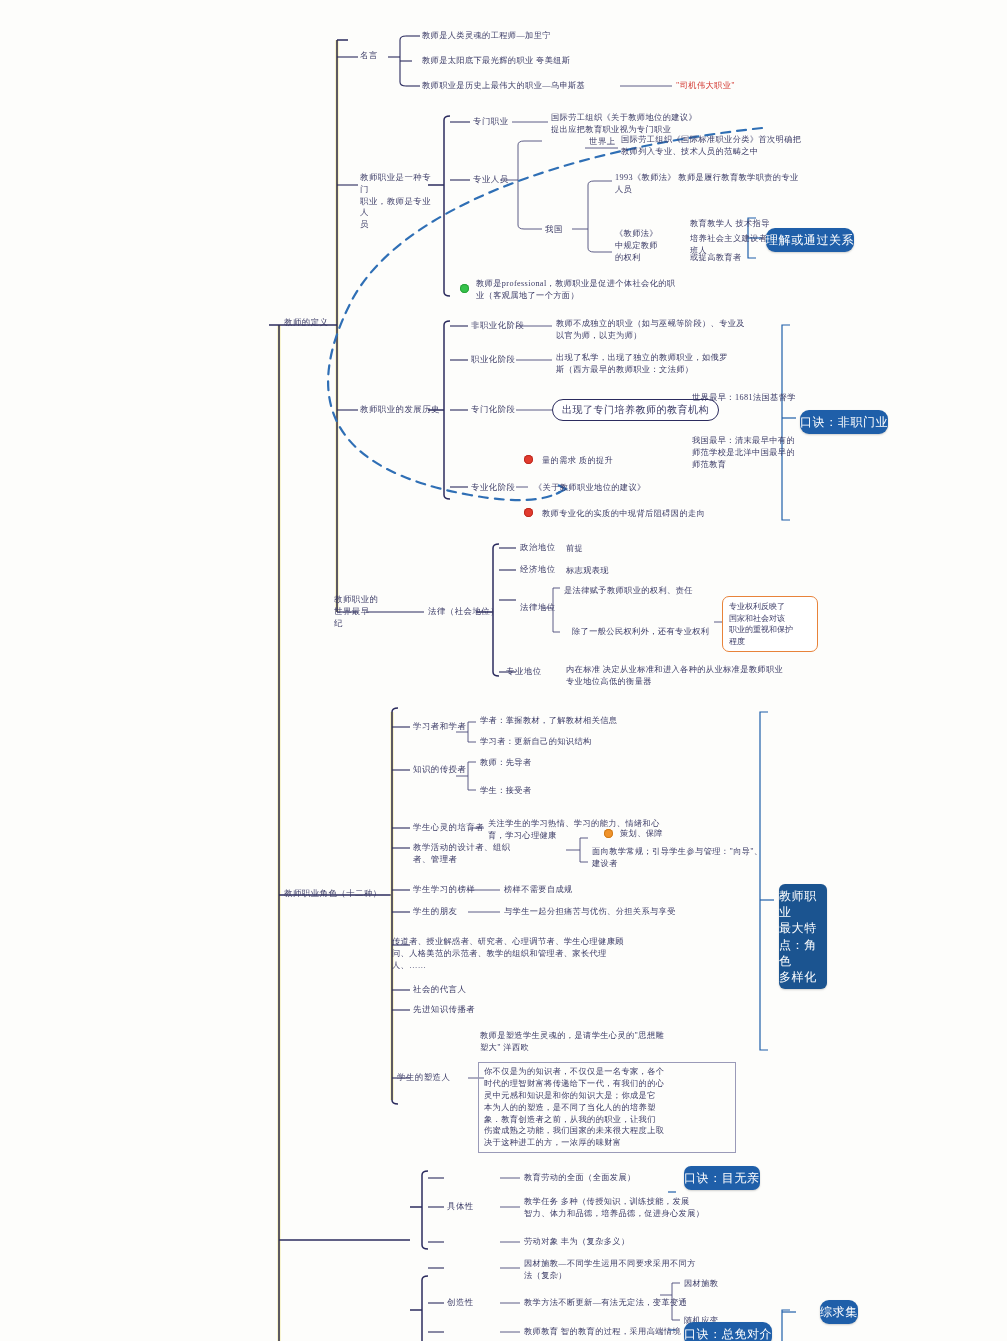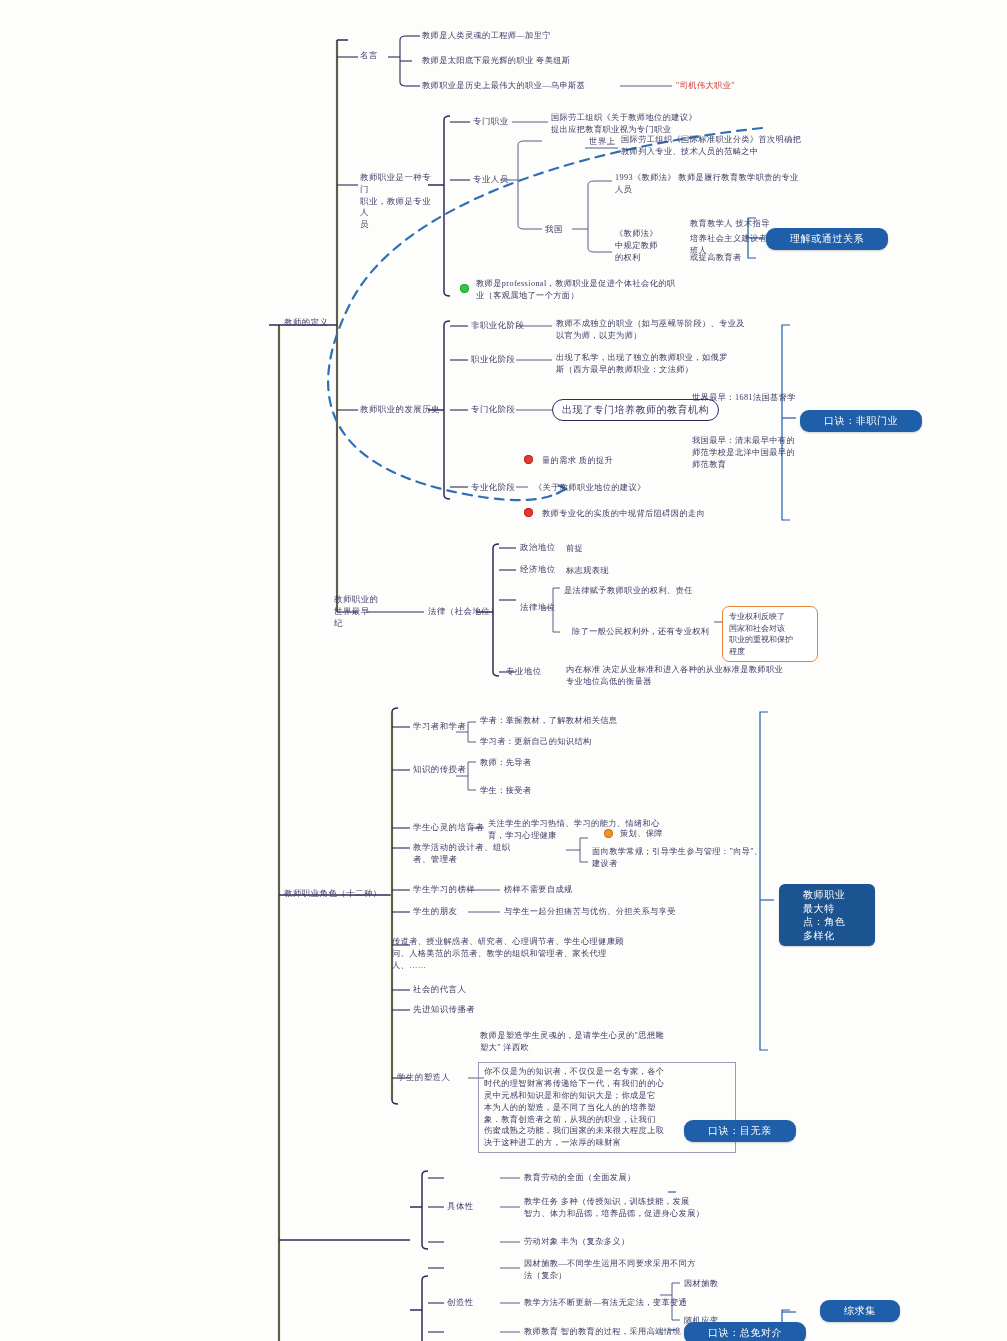--- a/index.html
+++ b/index.html
@@ -4,21 +4,21 @@
 <style>
   html,body{margin:0;padding:0;background:#fdfdfb;}
   body{width:1007px;height:1341px;position:relative;overflow:hidden;
        font-family:"Liberation Serif","DejaVu Serif",serif;color:#3a3a6a;}
   #map{position:absolute;left:0;top:0;width:1007px;height:1341px;}
   .node{position:absolute;font-size:8.2px;line-height:1.45;color:#3b3b66;
         letter-spacing:.4px;white-space:pre-line;}
   .lbl{position:absolute;font-size:8.4px;line-height:1.4;color:#3b3b66;letter-spacing:.5px;white-space:pre-line;}
   .red{color:#d2332c;}
   .badge{position:absolute;background:#1f5fa9;color:#fff;border-radius:9px;
-         font-size:10px;line-height:1.35;padding:4px 24px;text-align:center;
+         font-size:12px;line-height:1.35;padding:4px 0;text-align:center;
          letter-spacing:.6px;white-space:pre-line;box-shadow:0 1px 2px rgba(0,0,0,.18);}
   .badge.dark{background:#1b5490;border-radius:6px;text-align:left;}
   .obox{position:absolute;border:1.3px solid #e8833a;border-radius:7px;
         padding:4px 6px;font-size:8px;line-height:1.45;color:#3b3b66;white-space:pre-line;background:#fff;}
   .rbox{position:absolute;border:1.2px solid #2b2b5e;border-radius:11px;
         padding:3px 9px;font-size:10px;color:#3b3b66;background:#fff;letter-spacing:.5px;}
   .dot{position:absolute;width:9px;height:9px;border-radius:50%;}
   .dot.green{background:#35c24a;box-shadow:0 0 0 1px #2aa03a inset;}
   .dot.red{background:#e23b2e;box-shadow:0 0 0 1px #bb2a1f inset;}
   .dot.orange{background:#f0932b;box-shadow:0 0 0 1px #cf7a18 inset;}
@@ -239,21 +239,21 @@
 <div class="node" style="left:566px;top:543px;">前提</div>
 <div class="lbl" style="left:520px;top:564px;">经济地位</div>
 <div class="node" style="left:566px;top:565px;">标志观表现</div>
 <div class="lbl" style="left:520px;top:602px;">法律地位</div>
 <div class="node" style="left:564px;top:585px;width:190px;">是法律赋予教师职业的权利、责任</div>
 <div class="node" style="left:560px;top:626px;width:170px;padding-left:12px;">除了一般公民权利外，还有专业权利</div>
 <div class="lbl" style="left:506px;top:666px;">专业地位</div>
 <div class="node" style="left:566px;top:664px;width:260px;">内在标准        决定从业标准和进入各种的从业标准是教师职业
 专业地位高低的衡量器</div>
 
-<div class="obox" style="left:722px;top:596px;width:82px;margin-top:10px;">专业权利反映了
+<div class="obox" style="left:722px;top:596px;width:82px;">专业权利反映了
 国家和社会对该
 职业的重视和保护
 程度</div>
 
 <div class="lbl" style="left:284px;top:888px;">教师职业角色（十二种）</div>
 
 <div class="lbl" style="left:413px;top:721px;">学习者和学者</div>
 <div class="node" style="left:480px;top:715px;width:200px;">学者：掌握教材，了解教材相关信息</div>
 <div class="node" style="left:480px;top:736px;width:200px;">学习者：更新自己的知识结构</div>
 <div class="lbl" style="left:413px;top:764px;">知识的传授者</div>
@@ -290,21 +290,21 @@
 <div class="badge dark" style="left:779px;top:884px;width:48px;">教师职业
 最大特
 点：角色
 多样化</div>
 
 <div class="lbl" style="left:447px;top:1201px;">具体性</div>
 <div class="node" style="left:524px;top:1172px;width:200px;">教育劳动的全面（全面发展）</div>
 <div class="node" style="left:524px;top:1196px;width:214px;">教学任务  多种（传授知识，训练技能，发展
 智力、体力和品德，培养品德，促进身心发展）</div>
 <div class="node" style="left:524px;top:1236px;width:200px;">劳动对象  丰为（复杂多义）</div>
-<div class="badge" style="left:684px;top:1120px;">口诀：目无亲</div>
+<div class="badge" style="left:684px;top:1166px;border-radius:7px;">口诀：目无亲</div>
 
 <div class="lbl" style="left:447px;top:1297px;">创造性</div>
 <div class="node" style="left:524px;top:1258px;width:214px;">因材施教—不同学生运用不同要求采用不同方
 法（复杂）</div>
 <div class="node" style="left:524px;top:1297px;width:214px;">教学方法不断更新—有法无定法，变革变通</div>
 <div class="node" style="left:524px;top:1326px;width:214px;">教师教育  智的教育的过程，采用高端情境</div>
 <div class="node" style="left:684px;top:1278px;">因材施教</div>
 <div class="node" style="left:684px;top:1315px;">随机应变</div>
 <div class="badge" style="left:820px;top:1300px;">综求集</div>
 <div class="badge" style="left:684px;top:1322px;">口诀：总免对介</div>

